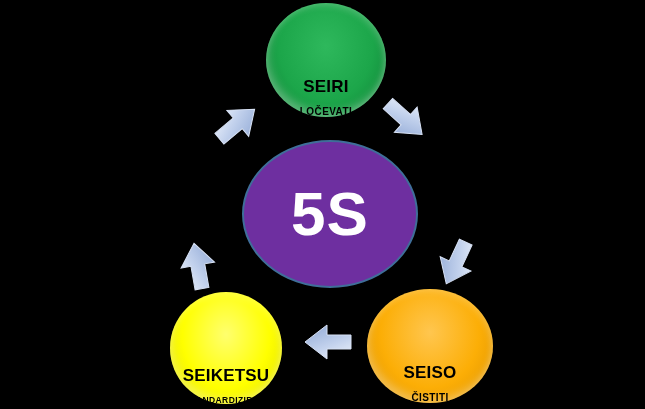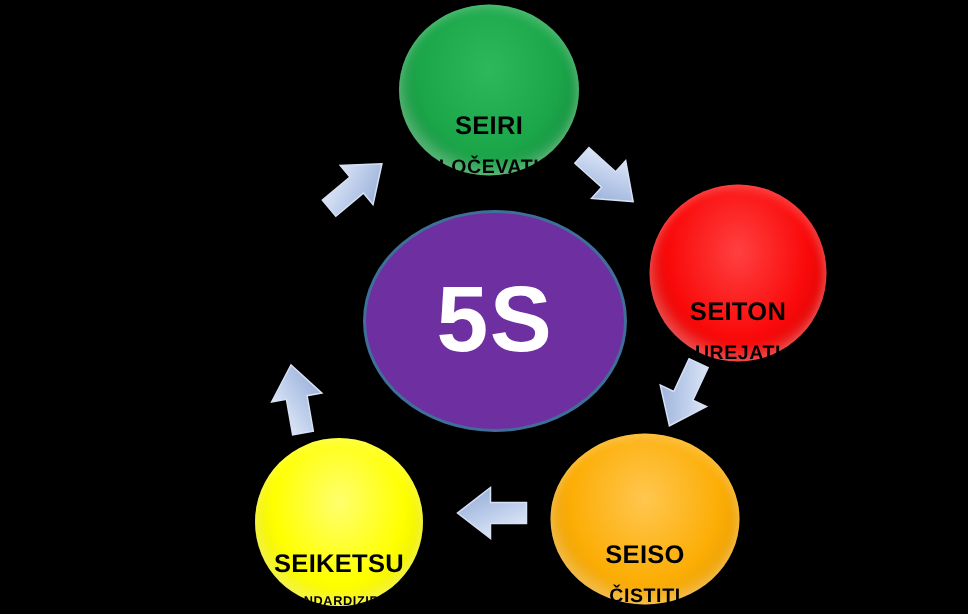--- a/index.html
+++ b/index.html
@@ -12,21 +12,21 @@
     position:absolute; border-radius:50%;
     display:flex; flex-direction:column; align-items:center; justify-content:flex-end;
     text-align:center;
     background: radial-gradient(ellipse at 50% 38%, var(--light) 0%, var(--fill) 55%, var(--dark) 100%);
     box-shadow: inset 2px -5px 9px rgba(255,255,255,0.30), inset -2px 3px 6px rgba(255,255,255,0.18);
   }
   .node .title {
     font-weight:700; font-size:17px; color:#000; line-height:1; letter-spacing:0.2px;
   }
   .node .subtitle {
-    font-weight:700; font-size:13px; color:#000; line-height:1; margin-top:12px; letter-spacing:0.4px;
+    font-weight:700; font-size:10px; color:#000; line-height:1; margin-top:12px; letter-spacing:0.4px;
   }
   .node-seiri    { left:266px; top:3px;   width:120px; height:114px; }
   .node-seiton   { left:433px; top:123px; width:118px; height:118px; }
   .node-seiso    { left:367px; top:289px; width:126px; height:114px; }
   .node-seiketsu { left:170px; top:292px; width:112px; height:112px; }
   .node-shitsuke { left:109px; top:129px; width:122px; height:122px; }
   .node-seiketsu .subtitle { font-size:8.5px; }
   .center-node {
     position:absolute; left:242px; top:140px; width:176px; height:148px;
     border-radius:50%; border:2px solid #7dd3fc; box-sizing:border-box;
@@ -63,24 +63,20 @@
 
   <div class="center-node" style="background: rgb(110, 47, 160); border-color: rgb(63, 110, 153); color: rgb(255, 255, 255);">
     <span class="big">5S</span>
   </div>
 
   <div class="node node-seiri" style="--light: #2EB85C; --fill: #1CA64A; --dark: #0E7D33;">
     <span class="title">SEIRI</span>
     <span class="subtitle">LOČEVATI</span>
   </div>
 
-  <div class="node node-seiton" style="--light: #FF4040; --fill: #FA0A0A; --dark: #C00000;">
-    <span class="title">SEITON</span>
-    <span class="subtitle">UREJATI</span>
-  </div>
 
   <div class="node node-seiso" style="--light: #FFC64F; --fill: #FCAE06; --dark: #D88E00;">
     <span class="title">SEISO</span>
     <span class="subtitle">ČISTITI</span>
   </div>
 
   <div class="node node-seiketsu" style="--light: #FFFF6E; --fill: #FFFF00; --dark: #D9D900;">
     <span class="title">SEIKETSU</span>
     <span class="subtitle">STANDARDIZIRATI</span>
   </div>

